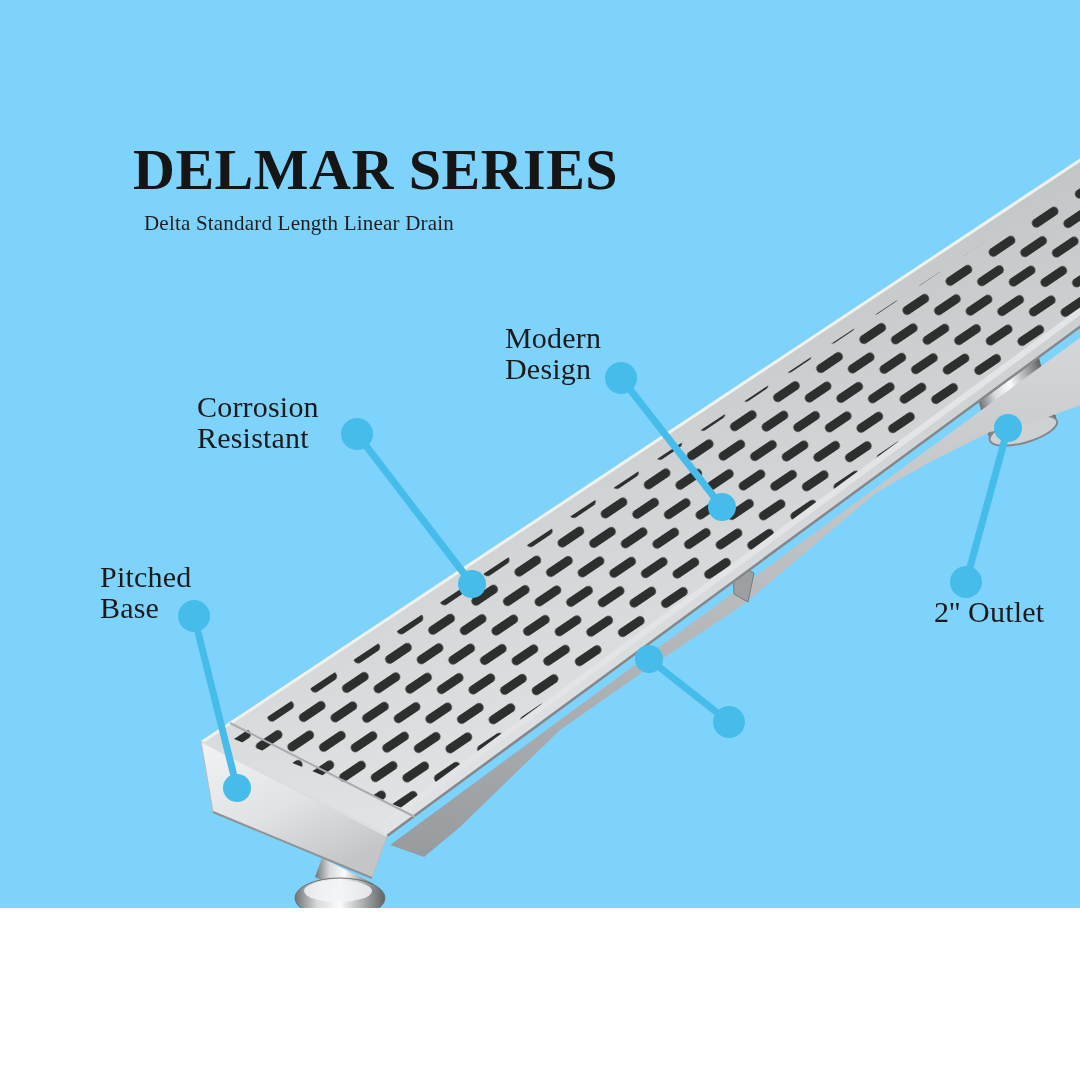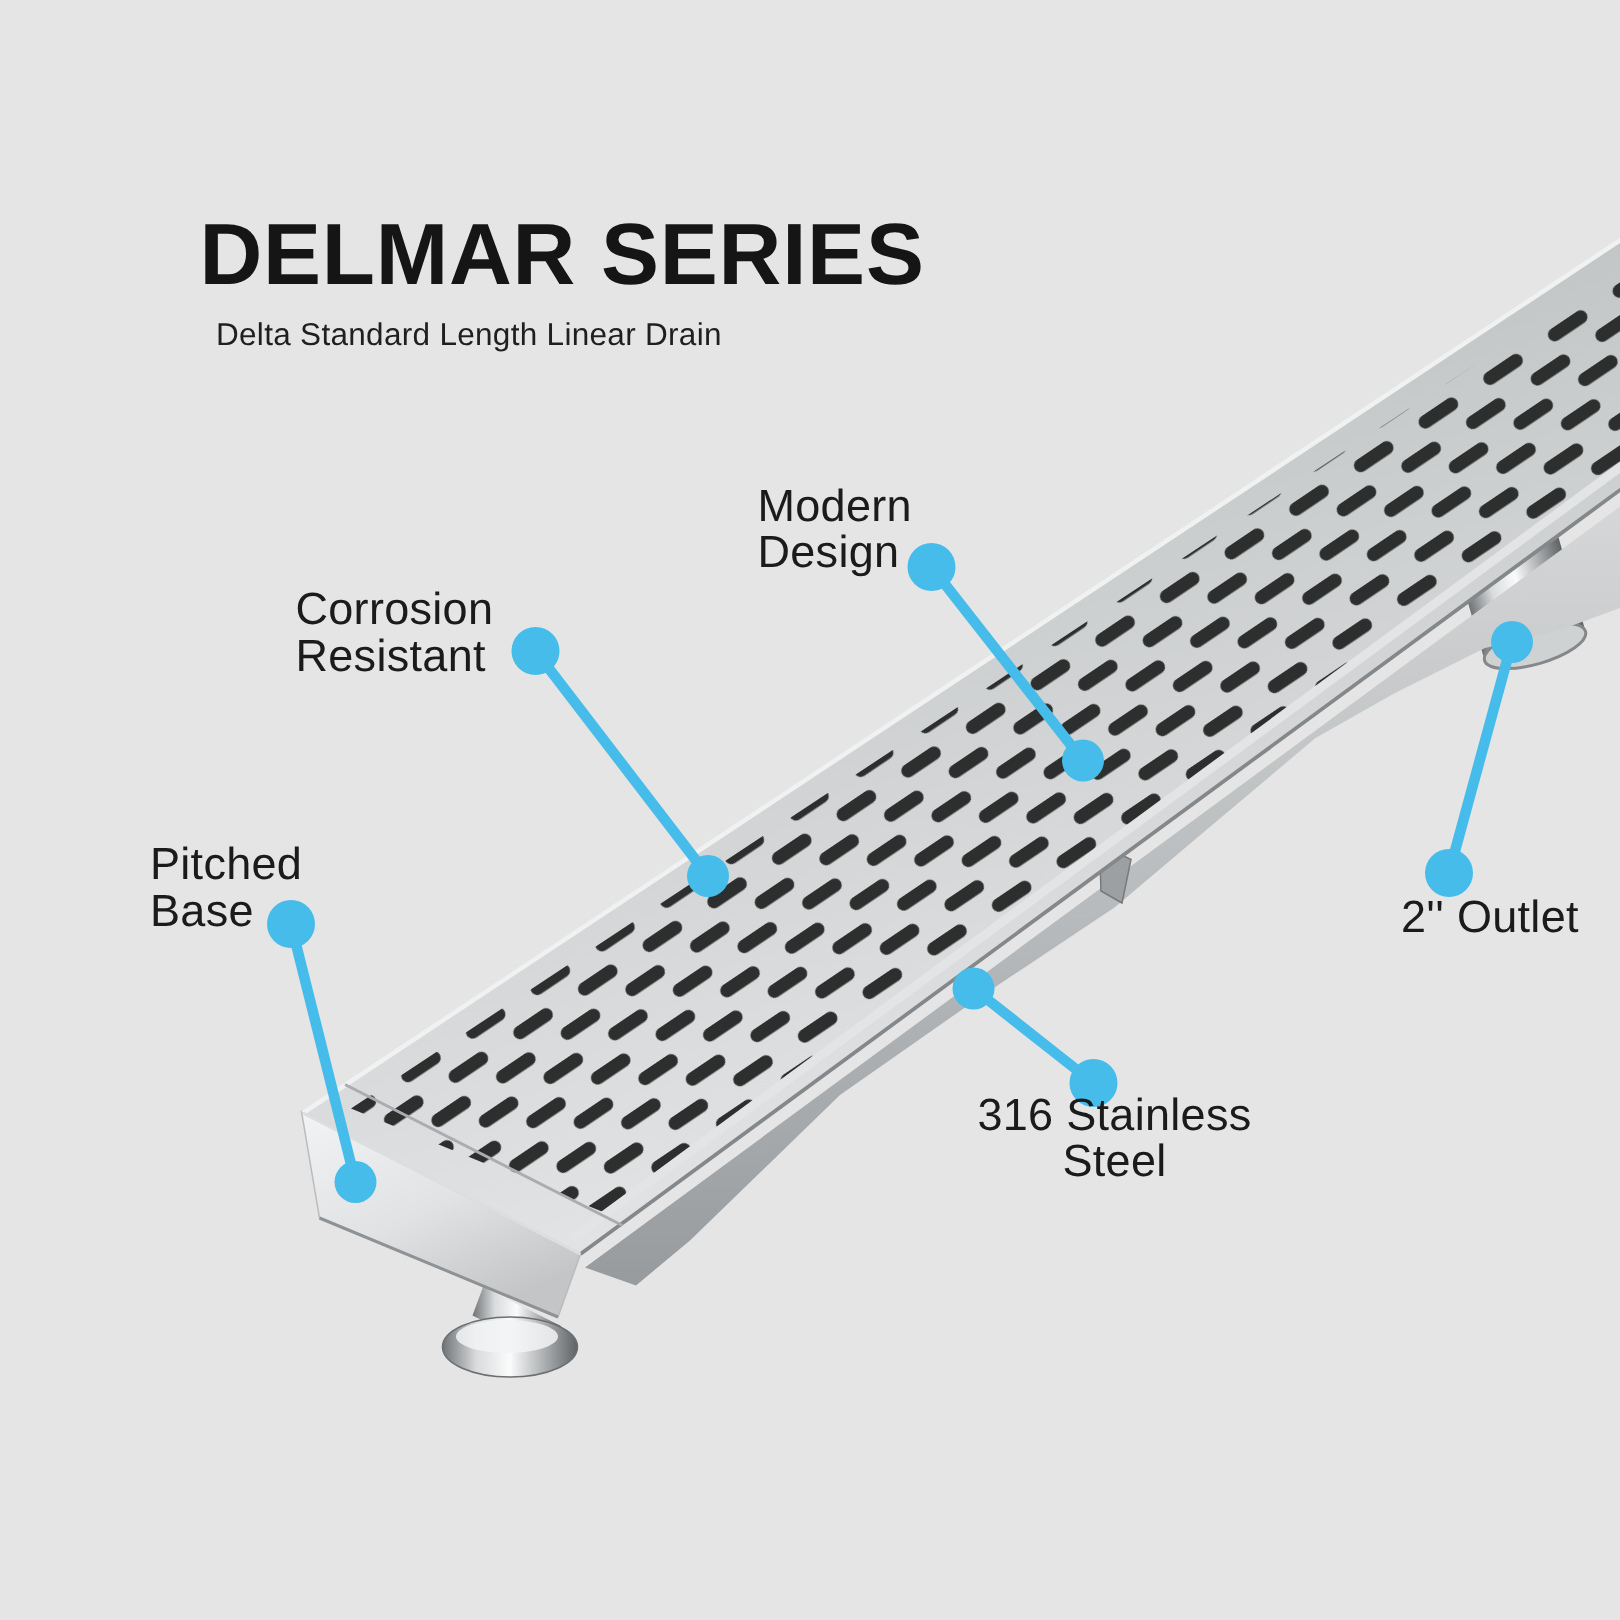--- a/index.html
+++ b/index.html
@@ -1,18 +1,18 @@
 <!DOCTYPE html>
 <html><head>
 <meta charset="utf-8">
 <style>
   html,body{margin:0;padding:0;background:#ffffff;}
   #canvas{
-    position:relative;width:1080px;height:1080px;background:#e5e5e5;
-    overflow:hidden;font-family:Liberation Sans, sans-serif;
+    position:relative;width:1080px;height:908px;background:#7dd3fc;
+    overflow:hidden;font-family:Liberation Serif, serif;
     --accent:#45BCEA;
   }
   .title{
     position:absolute;left:133px;top:141px;
     font-size:58px;font-weight:800;letter-spacing:0.5px;
     color:#151515;line-height:1;white-space:nowrap;
   }
   .subtitle{
     position:absolute;left:144px;top:212px;
     font-size:21px;font-weight:400;color:#1f1f1f;
@@ -135,18 +135,14 @@
     <span>Base</span>
   </div>
   <div class="co-label" style="left:197px;top:391px;">
     <span>Corrosion</span>
     <span>Resistant</span>
   </div>
   <div class="co-label" style="left:910px;top:596px;margin-left:24px;">
     <span>2'' Outlet</span>
     <span></span>
   </div>
-  <div class="co-label co-center" style="left:608px;top:728px;width:270px;">
-    <span>316 Stainless</span>
-    <span>Steel</span>
-  </div>
 
 </div>
 
 </body></html>

